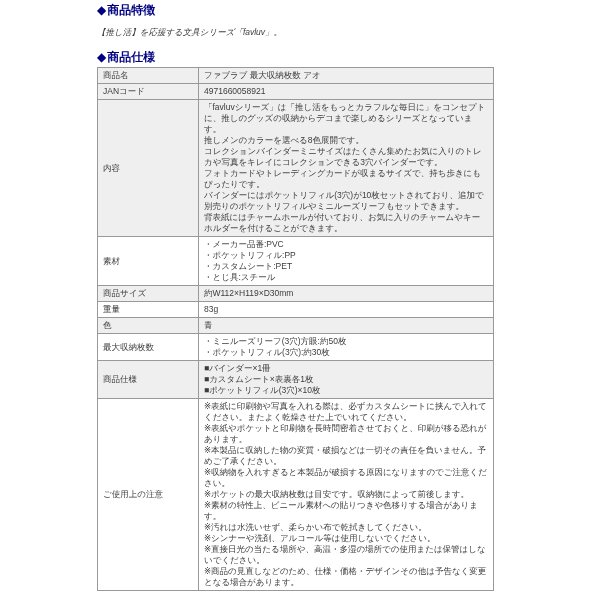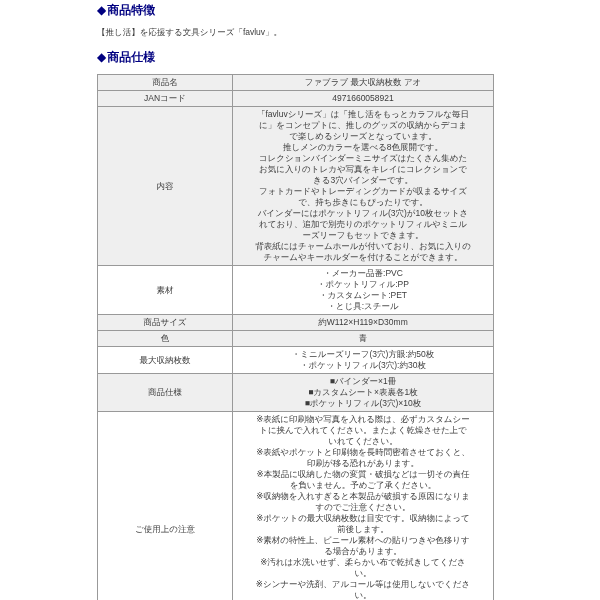--- a/index.html
+++ b/index.html
@@ -23,35 +23,36 @@
     font-weight:bold;
     font-size:12px;
     line-height:12px;
     margin:0;
   }
   .section-title .diamond{margin-right:1px;}
   .feature-text{
     font-size:8.5px;
     line-height:11px;
     margin:11px 0 13px 0;
+    font-style:italic;
   }
-  .spec-title{margin-bottom:11px;}
+  .spec-title{margin-bottom:4px;}
   table.spec{
     width:100%;
     border-collapse:collapse;
     table-layout:fixed;
     border:1px solid #808080;
     font-size:8.5px;
     line-height:11px;
   }
   table.spec th, table.spec td{
     border:1px solid var(--border);
-    padding:2px 22px;
+    padding:2px 5px;
     vertical-align:middle;
-    text-align:center;
+    text-align:left;
     font-weight:normal;
     white-space:pre-line;
     word-break:break-all;
   }
   table.spec th{width:90px;}
   tr.stripe{background:var(--stripe);}
 </style>
 </head>
 <body>
 
@@ -93,20 +94,24 @@
 ・ポケットリフィル:PP
 ・カスタムシート:PET
 ・とじ具:スチール</td>
   </tr>
 
   <tr class="stripe">
     <th>商品サイズ</th>
     <td>約W112×H119×D30mm</td>
   </tr>
 
+  <tr>
+    <th>重量</th>
+    <td>83g</td>
+  </tr>
 
   <tr class="stripe">
     <th>色</th>
     <td>青</td>
   </tr>
 
   <tr>
     <th>最大収納枚数</th>
     <td>・ミニルーズリーフ(3穴)方眼:約50枚
 ・ポケットリフィル(3穴):約30枚</td>

